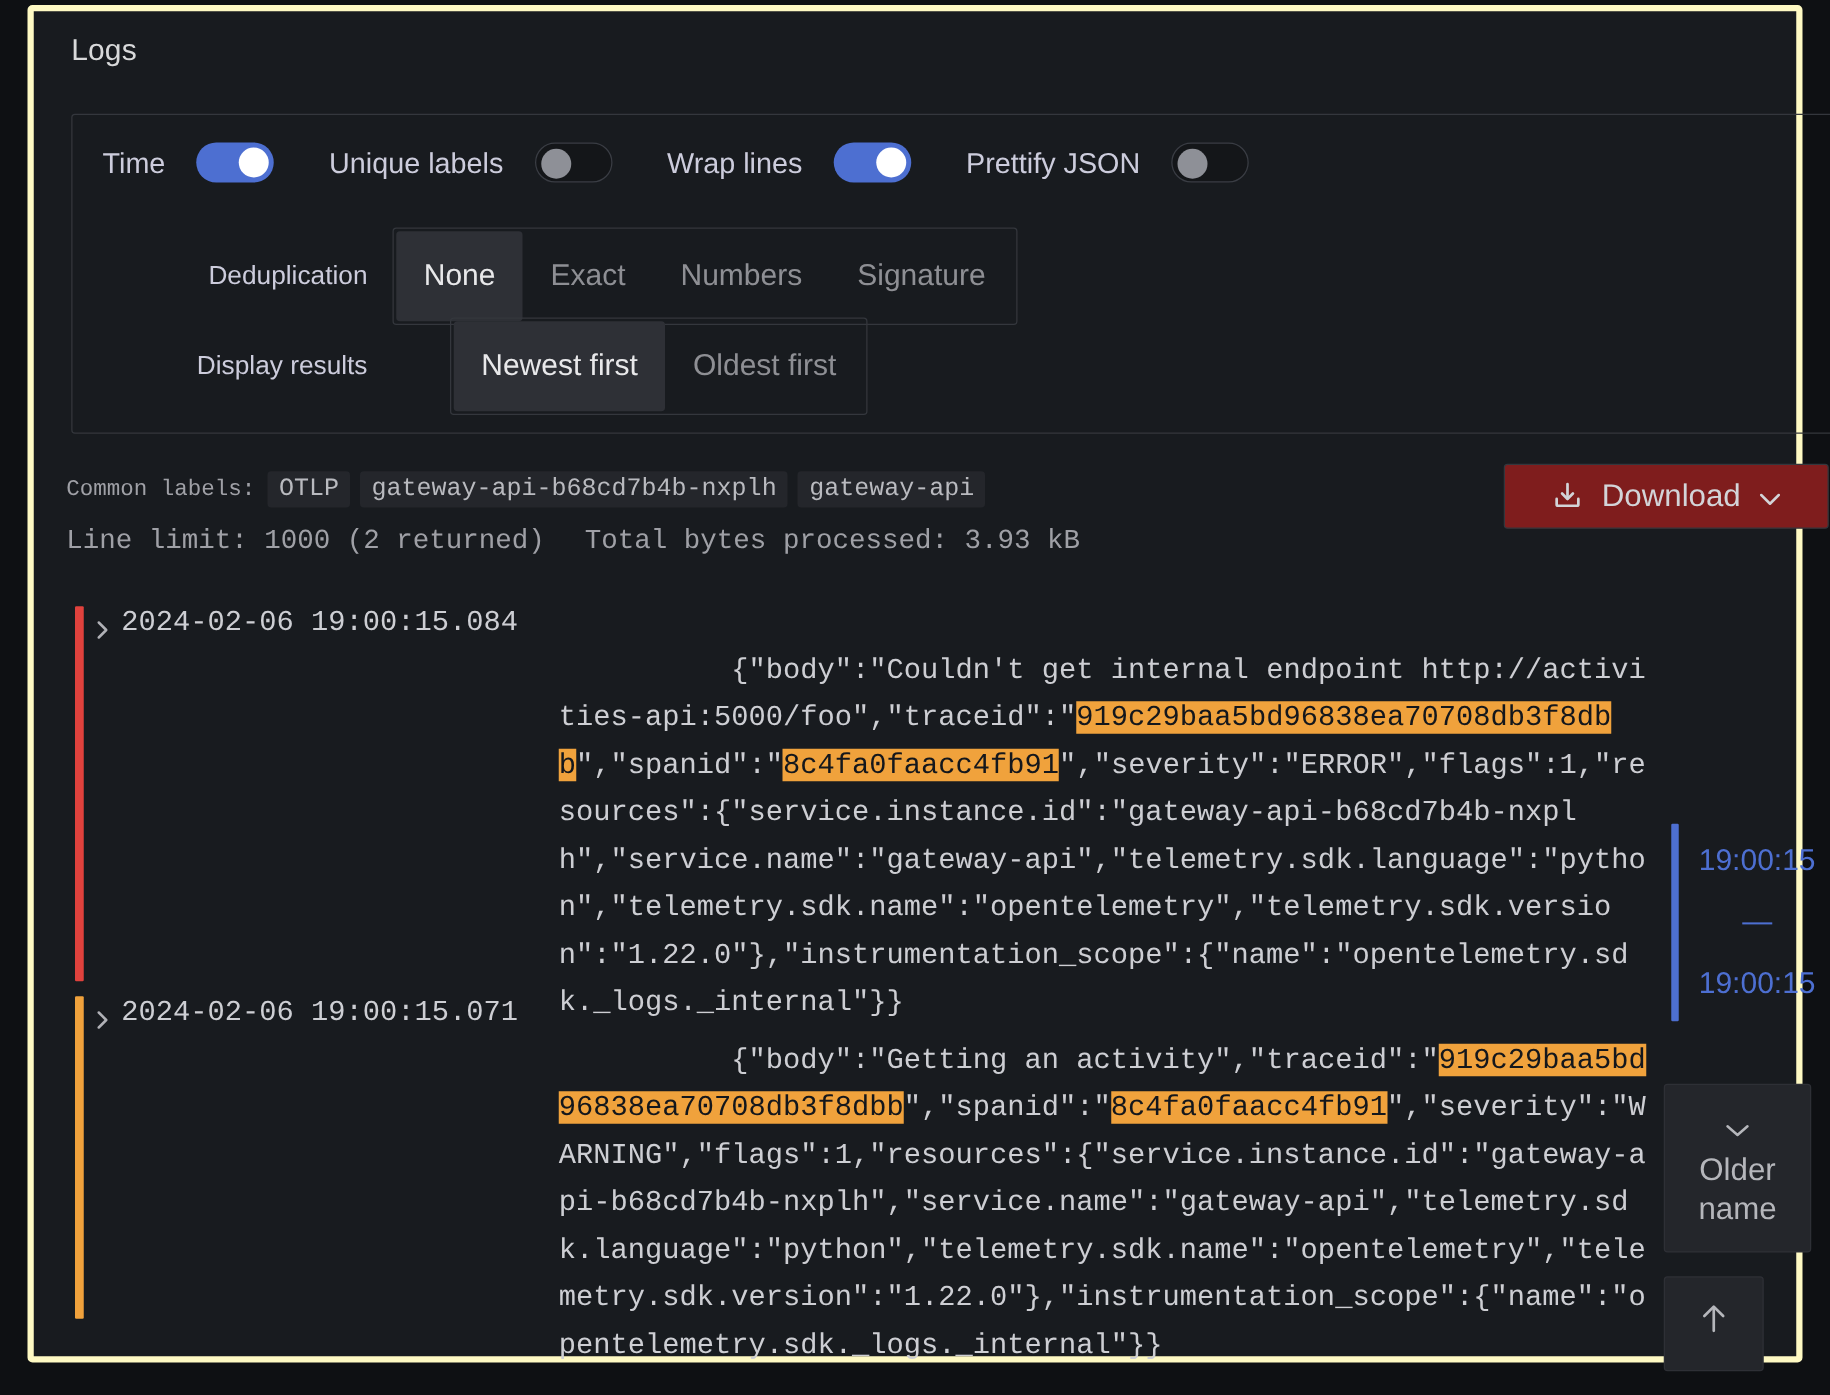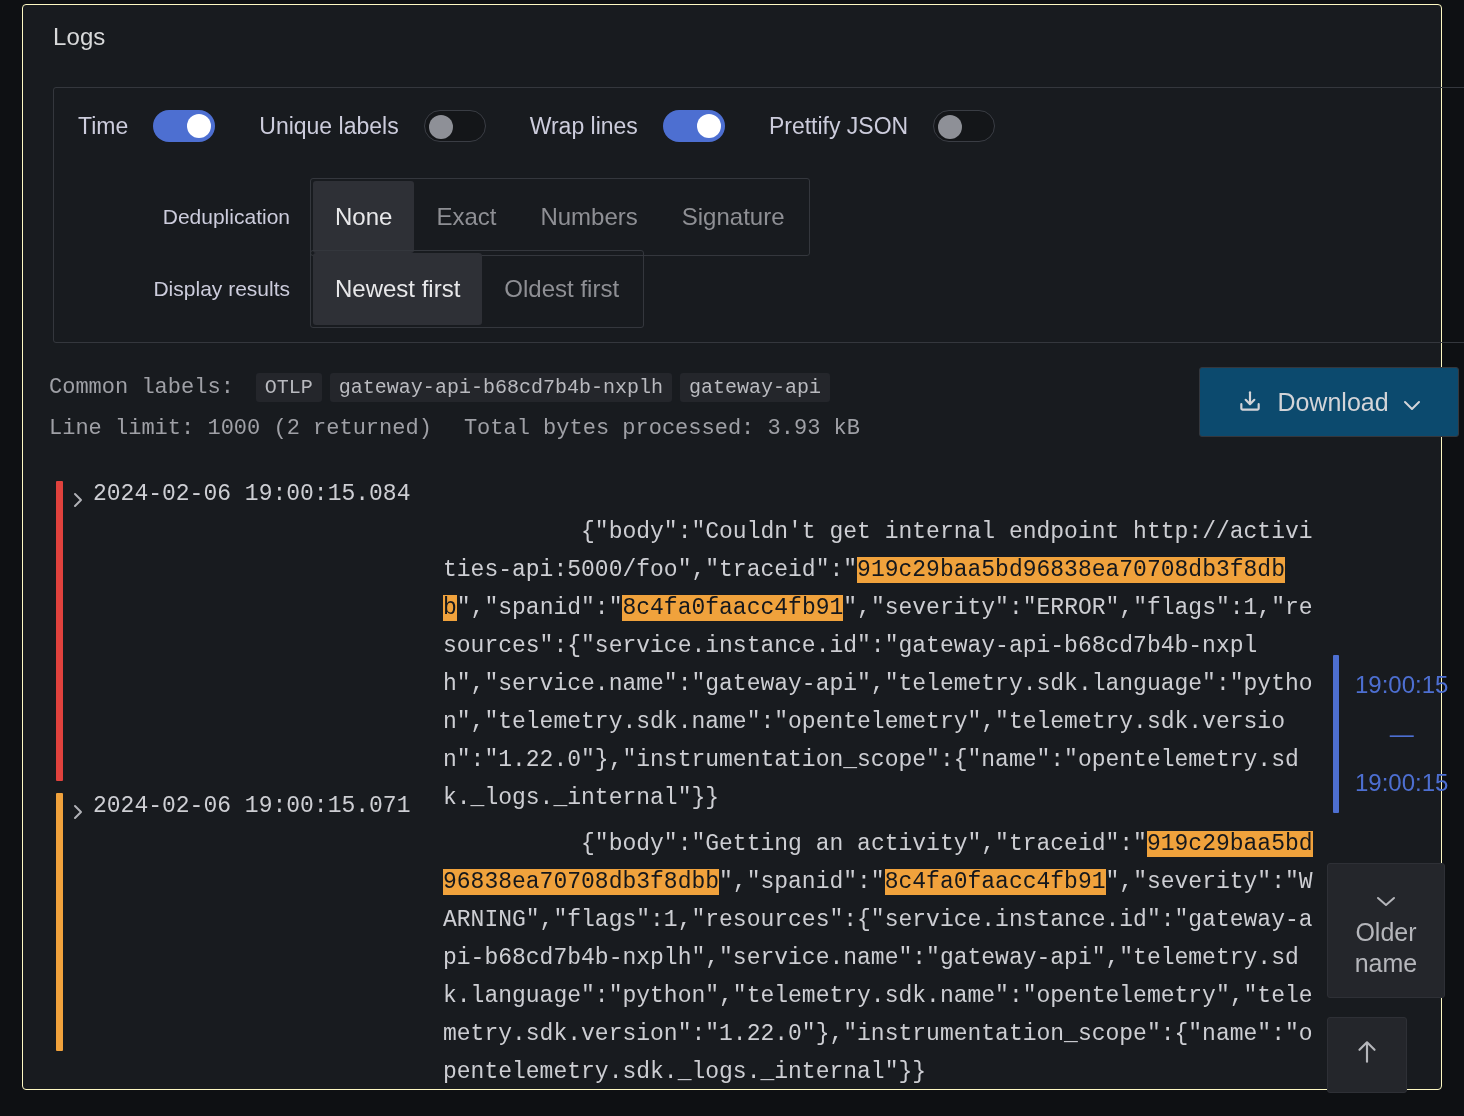--- a/index.html
+++ b/index.html
@@ -7,21 +7,21 @@
     width: 1464px; height: 1116px;
     background: #0e1013;
     font-family: "Liberation Sans", sans-serif;
     overflow: hidden;
   }
   .panel {
     position: absolute;
     left: 22px; top: 4px;
     width: 1420px; height: 1086px;
     background: #181b1f;
-    border: 1px solid #fef9c3;
+    border: 5px solid #fef9c3;
     border-radius: 4px;
   }
   .panel-title {
     position: absolute;
     left: 30px; top: 18px;
     font-size: 24px; font-weight: 500;
     color: #d8d9da;
     letter-spacing: 0.1px;
   }
   
@@ -51,21 +51,21 @@
   .knob {
     position: absolute; top: 4px;
     width: 24px; height: 24px;
     border-radius: 50%;
   }
   .switch.on .knob { right: 4px; background: #ffffff; }
   .switch.off .knob { left: 4px; background: #8e9097; }
 
   .radio-row { position: absolute; display: flex; align-items: center; }
   .radio-row.dedup { left: 24px; top: 90px; }
-  .radio-row.display { left: 24px; top: 162px; }
+  .radio-row.display { left: 24px; top: 162px; gap: 46px; }
   .radio-label {
     font-size: 21px; color: #ccccdc;
     white-space: nowrap;
   }
   .radio-label.dedup-lbl { width: 212px; text-align: right; }
   .radio-label.display-lbl { width: 212px; text-align: right; }
   .radio-group {
     margin-left: 20px;
     display: flex;
     border: 1px solid #34373d;
@@ -91,23 +91,23 @@
   }
 
   
   .meta {
     position: absolute;
     left: 26px; top: 368px;
     font-family: "Liberation Mono", monospace;
   }
   .common-labels-row { display: flex; align-items: center; gap: 8px; }
   .meta-key {
-    font-size: 22px; color: #9fa0a6;
+    font-size: 18px; color: #9fa0a6;
     font-family: "Liberation Mono", monospace;
-    margin-right: 14px;
+    margin-right: 2px;
   }
   .chip {
     background: #24262b;
     color: #b9babf;
     font-family: "Liberation Mono", monospace;
     font-size: 20px;
     padding: 3px 9px;
     border-radius: 3px;
     white-space: nowrap;
   }
@@ -117,22 +117,22 @@
     gap: 32px;
     font-size: 22px;
     color: #9fa0a6;
     font-family: "Liberation Mono", monospace;
     white-space: pre;
   }
 
   .download-btn {
     position: absolute;
     left: 1176px; top: 362px;
-    width: 260px; height: 70px;
-    background: #0c4a6e;
+    width: 260px; height: 52px;
+    background: #7f1d1d;
     border: 1px solid #34373d;
     border-radius: 3px;
     display: flex; align-items: center; justify-content: center;
     gap: 14px;
     cursor: pointer;
   }
   .download-btn .dl-label { font-size: 25px; color: #d3d4d8; }
   .dl-icon { width: 26px; height: 26px; flex: none; }
   .chev { width: 18px; height: 11px; flex: none; }
 

